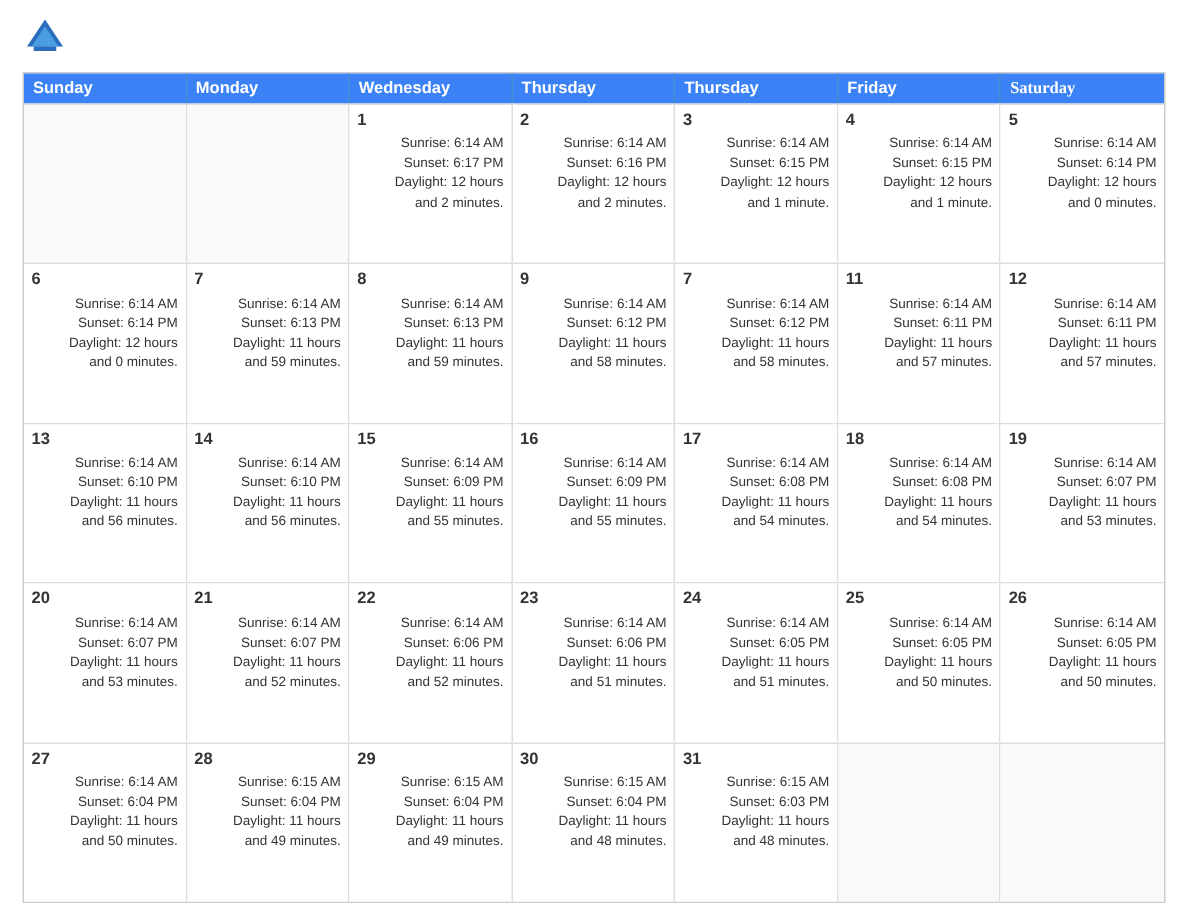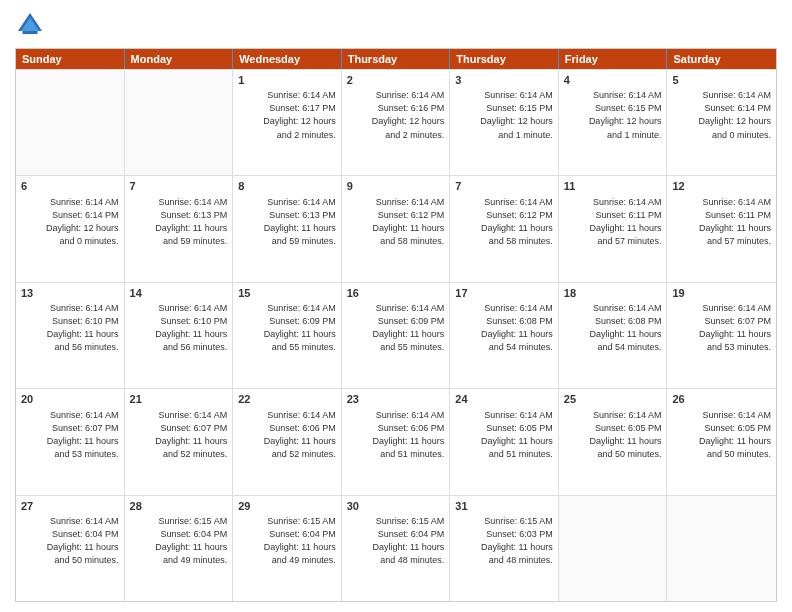--- a/index.html
+++ b/index.html
@@ -57,31 +57,31 @@
     }
     .calendar {
       flex: 1;
       display: flex;
       flex-direction: column;
       border: 1px solid #ccc;
     }
     .cal-header {
       display: grid;
       grid-template-columns: repeat(7, 1fr);
-      background: #c2410c;
+      background: #3b82f6;
     }
     .cal-header-cell {
       color: #fff;
       font-size: 11px;
       font-weight: bold;
       padding: 4px 6px;
       text-align: left;
       border-right: 1px solid #4a8dd0;
     }
-    .cal-header-cell:last-child { border-right: none; }
+    .cal-header-cell:last-child { border-right: none; font-family: Liberation Serif, serif; }
     .cal-body {
       flex: 1;
       display: flex;
       flex-direction: column;
     }
     .cal-row {
       display: grid;
       grid-template-columns: repeat(7, 1fr);
       flex: 1;
       border-top: 1px solid #ddd;

